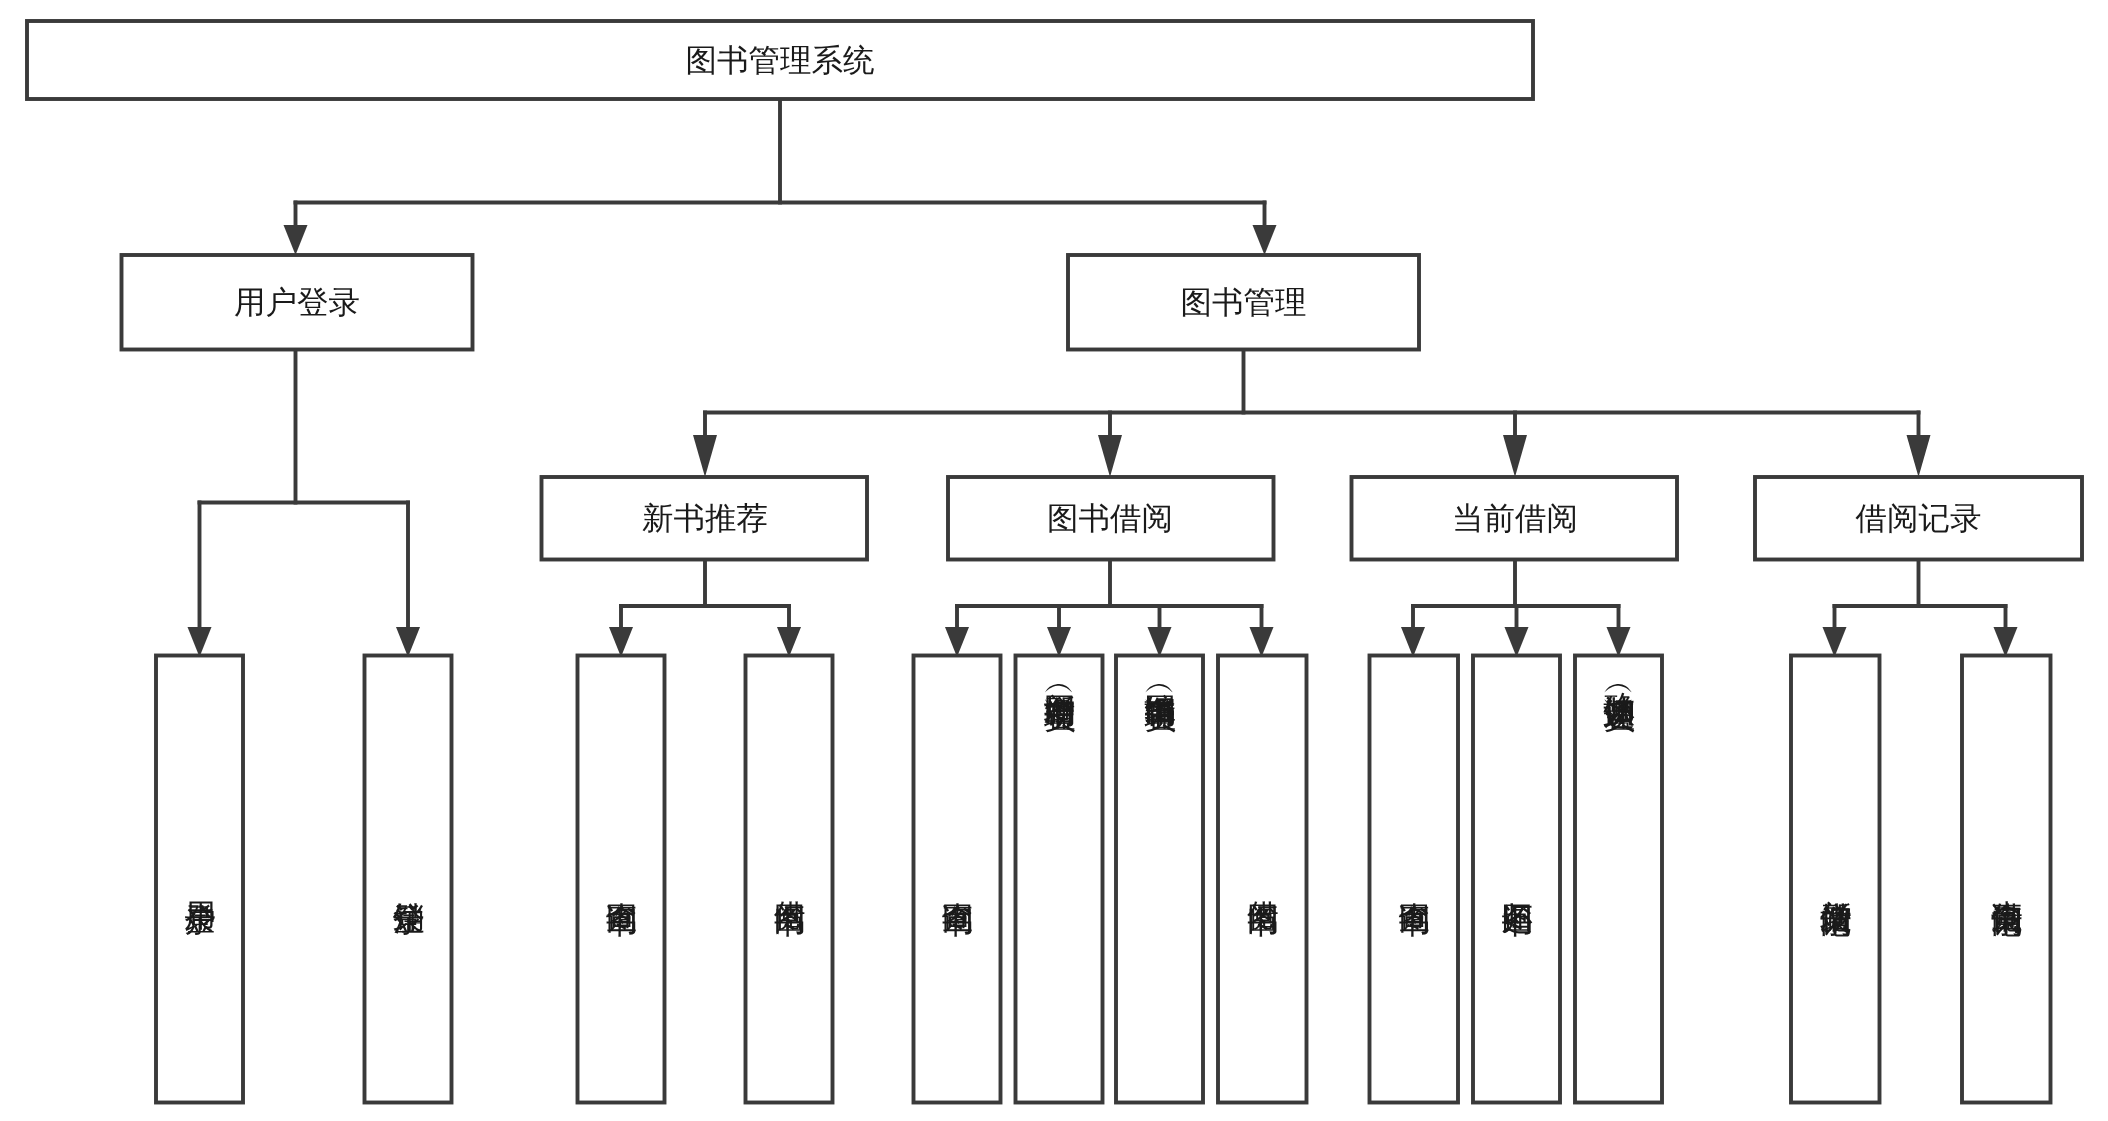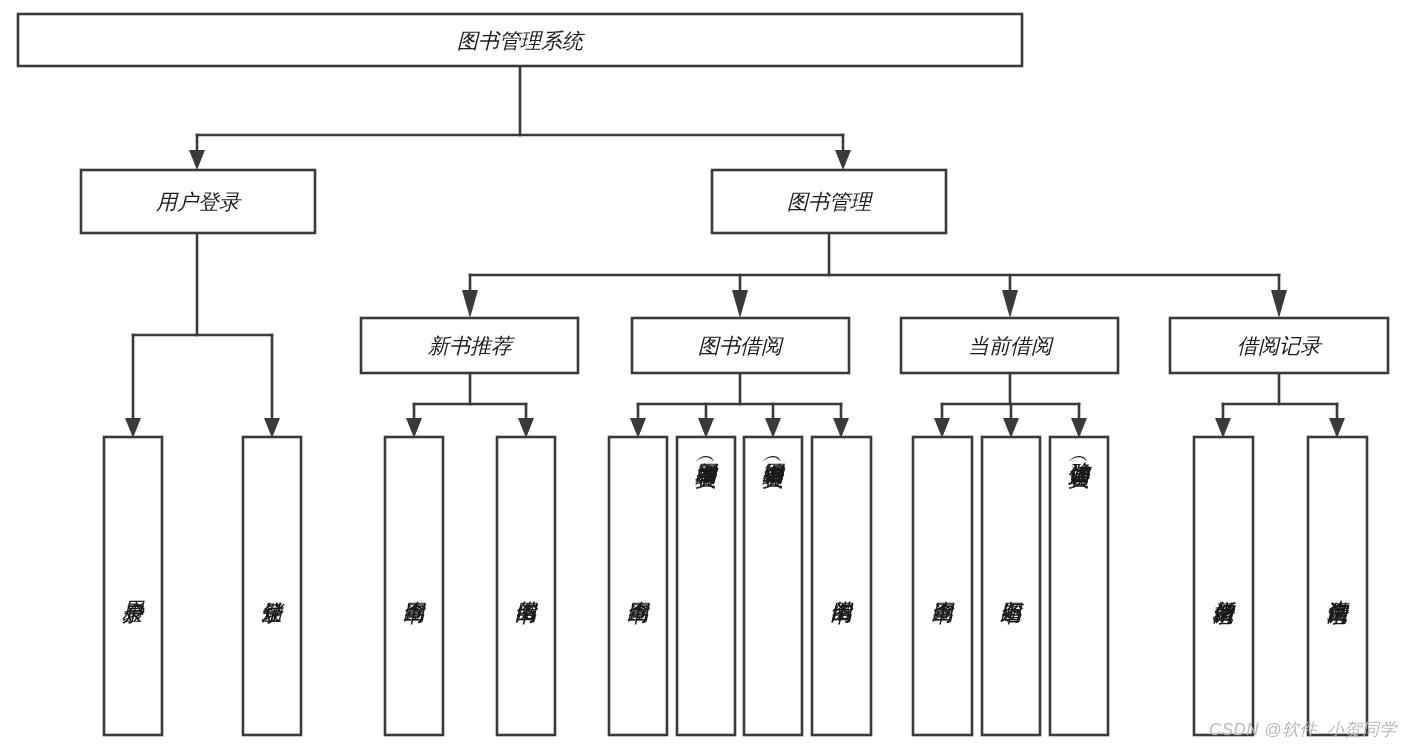--- a/index.html
+++ b/index.html
@@ -9,21 +9,20 @@
   }
   body {
     font-family: "Liberation Sans", "DejaVu Sans", sans-serif;
   }
   #stage {
     position: relative;
     width: 1405px;
     height: 747px;
     background: #ffffff;
     overflow: hidden;
-    font-style: italic;
   }
   svg.diagram {
     position: absolute;
     left: 0;
     top: 0;
     width: 1405px;
     height: 747px;
   }
   .node-box {
     fill: #ffffff;
@@ -230,15 +229,14 @@
     <span class="vtext" style="padding-top:8px;">确认归还（管理员）</span>
   </div>
 
   <div class="vbox" style="left:1194px; top:437px; width:59px; height:298px;">
     <span class="vtext">新增借阅记录</span>
   </div>
   <div class="vbox" style="left:1308px; top:437px; width:59px; height:298px;">
     <span class="vtext">查询借阅记录</span>
   </div>
 
-  <div class="watermark">CSDN @软件_小贺同学</div>
 
 </div>
 
 </body></html>

